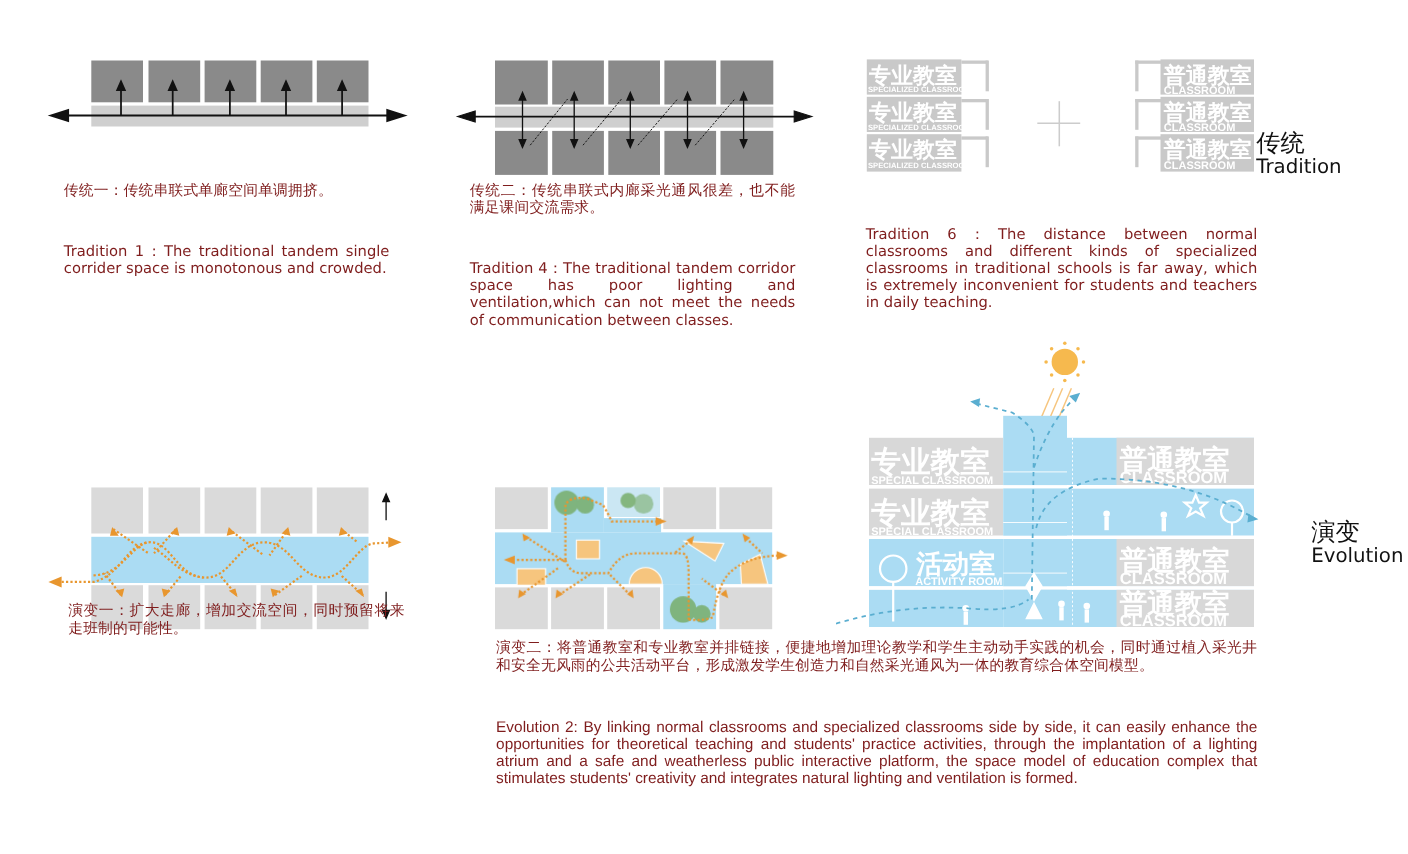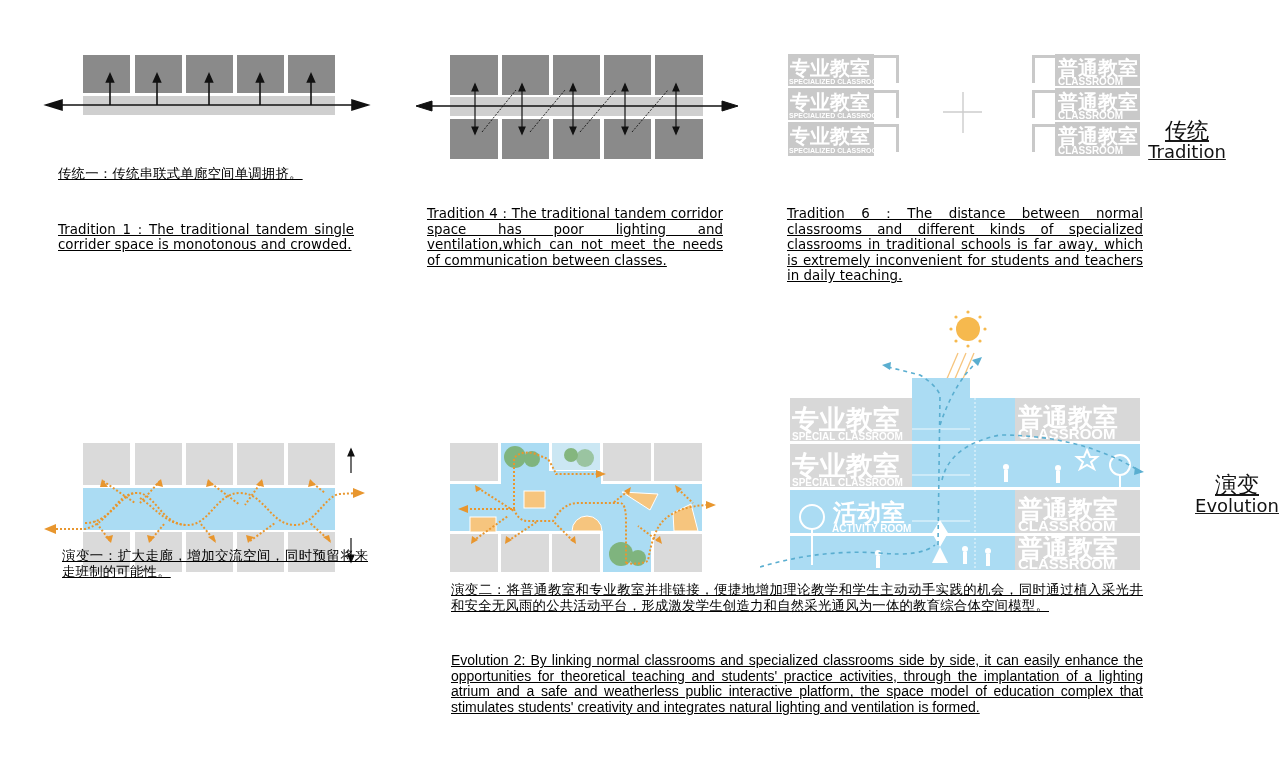--- a/index.html
+++ b/index.html
@@ -1,22 +1,22 @@
 <!DOCTYPE html>
 <html><head>
 <meta charset="utf-8">
 <style>
   html,body{margin:0;padding:0;background:#ffffff;}
   body{width:1280px;height:776px;position:relative;overflow:hidden;font-family:"DejaVu Sans","Liberation Sans",sans-serif;color:#1a1a1a;}
   .abs{position:absolute;}
-  .caption{position:absolute;font-size:13.4px;line-height:15.6px;text-align:justify;color:#000000;text-decoration:underline;}
+  .caption{position:absolute;font-size:13.4px;line-height:15.6px;text-align:justify;color:#7f1d1d;}
   .caption .zh{display:block;letter-spacing:0.2px;}
   .caption .en{display:block;margin-top:40px;}
   .cap-narrow{font-family:"Liberation Sans",sans-serif;font-size:14px;line-height:15.6px;}
-  .section-label{position:absolute;text-align:center;text-decoration:underline;}
+  .section-label{position:absolute;}
   .section-label .zh{display:block;font-size:22px;line-height:26px;color:#111;}
   .section-label .en{display:block;font-size:18px;line-height:16px;color:#111;}
   svg text{font-family:"Liberation Sans",sans-serif;}
 </style>
 </head>
 <body>
 
 <svg class="abs" style="left:40px;top:50px" width="340" height="80" viewBox="0 0 340 80">
   <g fill="#8a8a8a">
     <rect x="43" y="5" width="47" height="38"></rect>
@@ -88,20 +88,21 @@
     <g stroke-width="0.9" stroke-dasharray="2,1.5">
       <line x1="72" y1="82" x2="106" y2="40"></line>
       <line x1="120" y1="82" x2="155" y2="40"></line>
       <line x1="170" y1="82" x2="206" y2="40"></line>
       <line x1="222" y1="82" x2="258" y2="40"></line>
     </g>
   </g>
 </svg>
 
 <div class="caption" style="left:427px;top:166px;width:296px;">
+  <span class="zh">传统二：传统串联式内廊采光通风很差，也不能满足课间交流需求。</span>
   <span class="en">Tradition 4：The traditional tandem corridor space has poor lighting and ventilation,which can not meet the needs of  communication between classes.</span>
 </div>
 
 <svg class="abs" style="left:780px;top:50px" width="370" height="110" viewBox="0 0 370 110">
   <g>
     <g fill="#c9c9c9">
       <rect x="8" y="4" width="86" height="32"></rect>
       <rect x="8" y="38" width="86" height="32"></rect>
       <rect x="8" y="72" width="86" height="34"></rect>
       <rect x="94" y="5" width="24" height="3"></rect>

